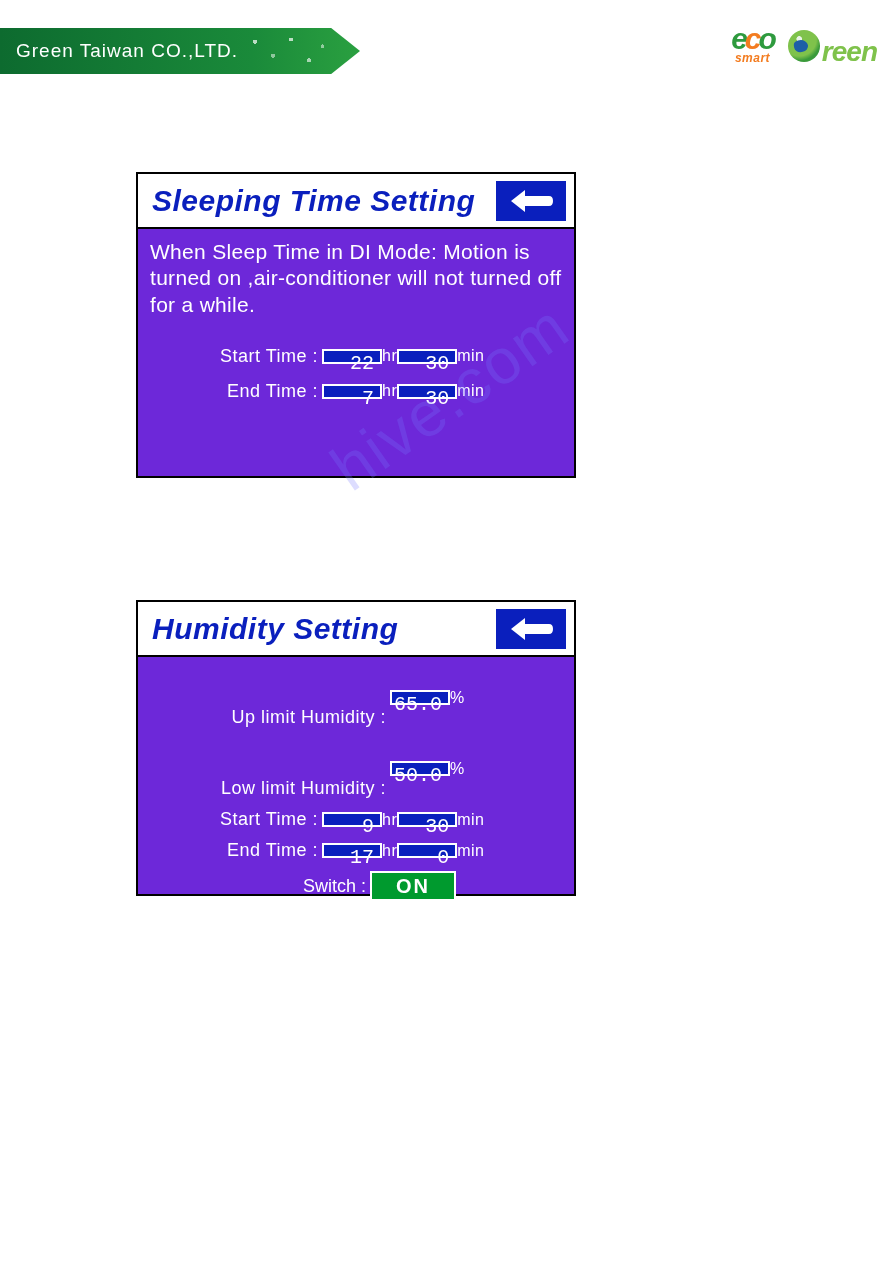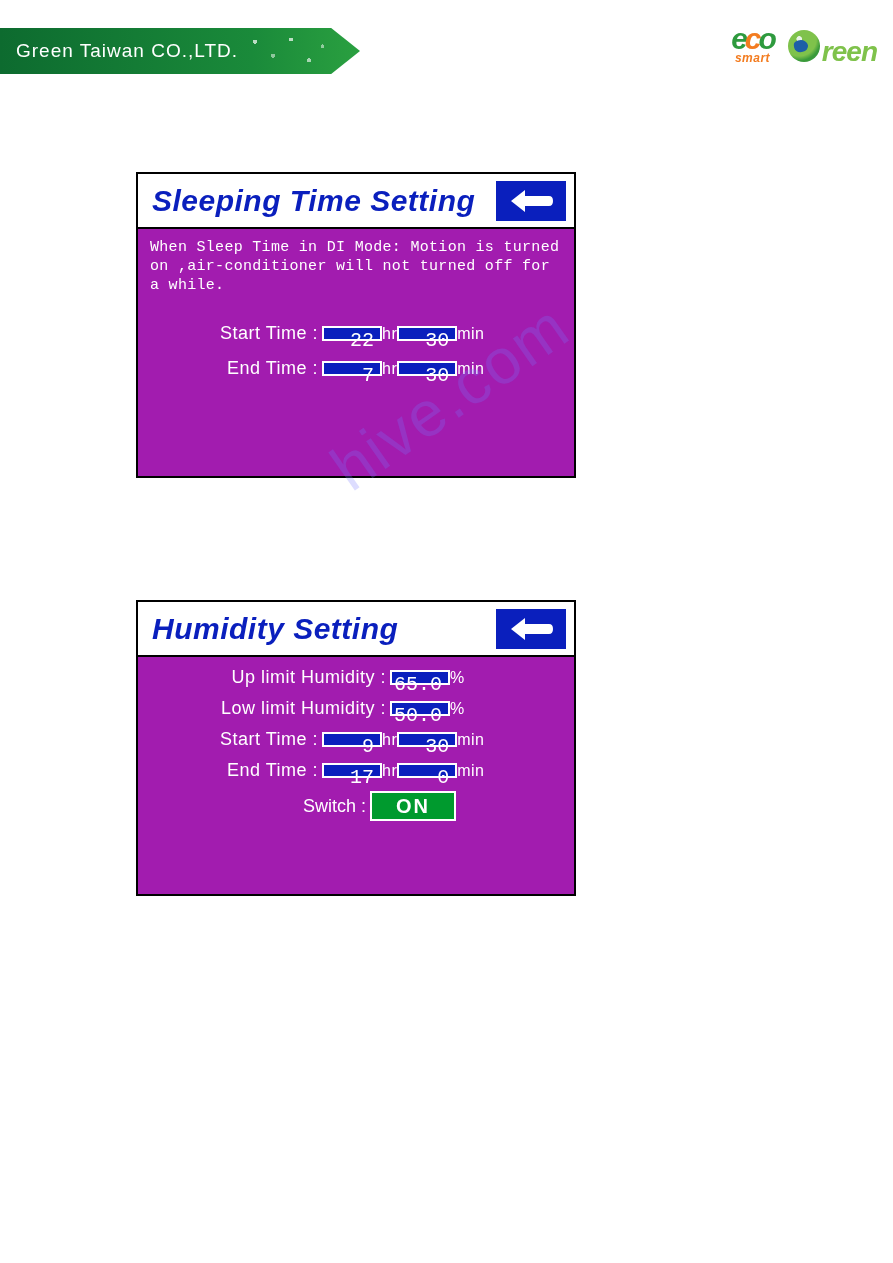--- a/index.html
+++ b/index.html
@@ -85,21 +85,21 @@
     font-weight: 900;
     letter-spacing: -1px;
     font-style: italic;
     margin-top: 12px;
   }
 
   .panel {
     width: 440px;
     border: 2px solid #000;
     position: absolute;
-    background: #a21caf;
+    background: #6d28d9;
   }
   .panel-1 { top: 172px; left: 136px; height: 306px; }
   .panel-2 { top: 600px; left: 136px; height: 296px; }
 
   .panel-title {
     background: #fff;
     height: 55px;
     display: flex;
     align-items: center;
     padding-left: 14px;
@@ -125,42 +125,42 @@
     align-items: center;
     justify-content: center;
   }
   .back-btn svg { display: block; }
 
   .panel-body {
     padding: 10px 12px 16px 12px;
     color: #fff;
   }
   .desc {
-    font-size: 15px;
+    font-size: 21px;
     line-height: 1.25;
     margin-bottom: 28px;
-    font-family: Liberation Mono, monospace;
+    font-family: Liberation Sans, sans-serif;
     letter-spacing: .3px;
   }
   .panel-2 .desc { margin-bottom: 14px; }
 
   .row {
     display: flex;
     align-items: center;
     gap: 0;
     margin-bottom: 14px;
     font-size: 18px;
   }
   .row-label {
     width: 172px;
     text-align: right;
     padding-right: 4px;
     letter-spacing: .5px;
   }
-  .panel-2 .row-label.wide { width: 240px; }
+  .panel-2 .row-label.wide { width: 240px; margin-top: 40px; }
   .panel-2 .row { margin-bottom: 10px; }
 
   .num-box {
     border: 2px solid #fff;
     background: #0a1fbd;
     color: #fff;
     height: 15px;
     width: 60px;
     text-align: right;
     padding: 2px 6px 2px 2px;

